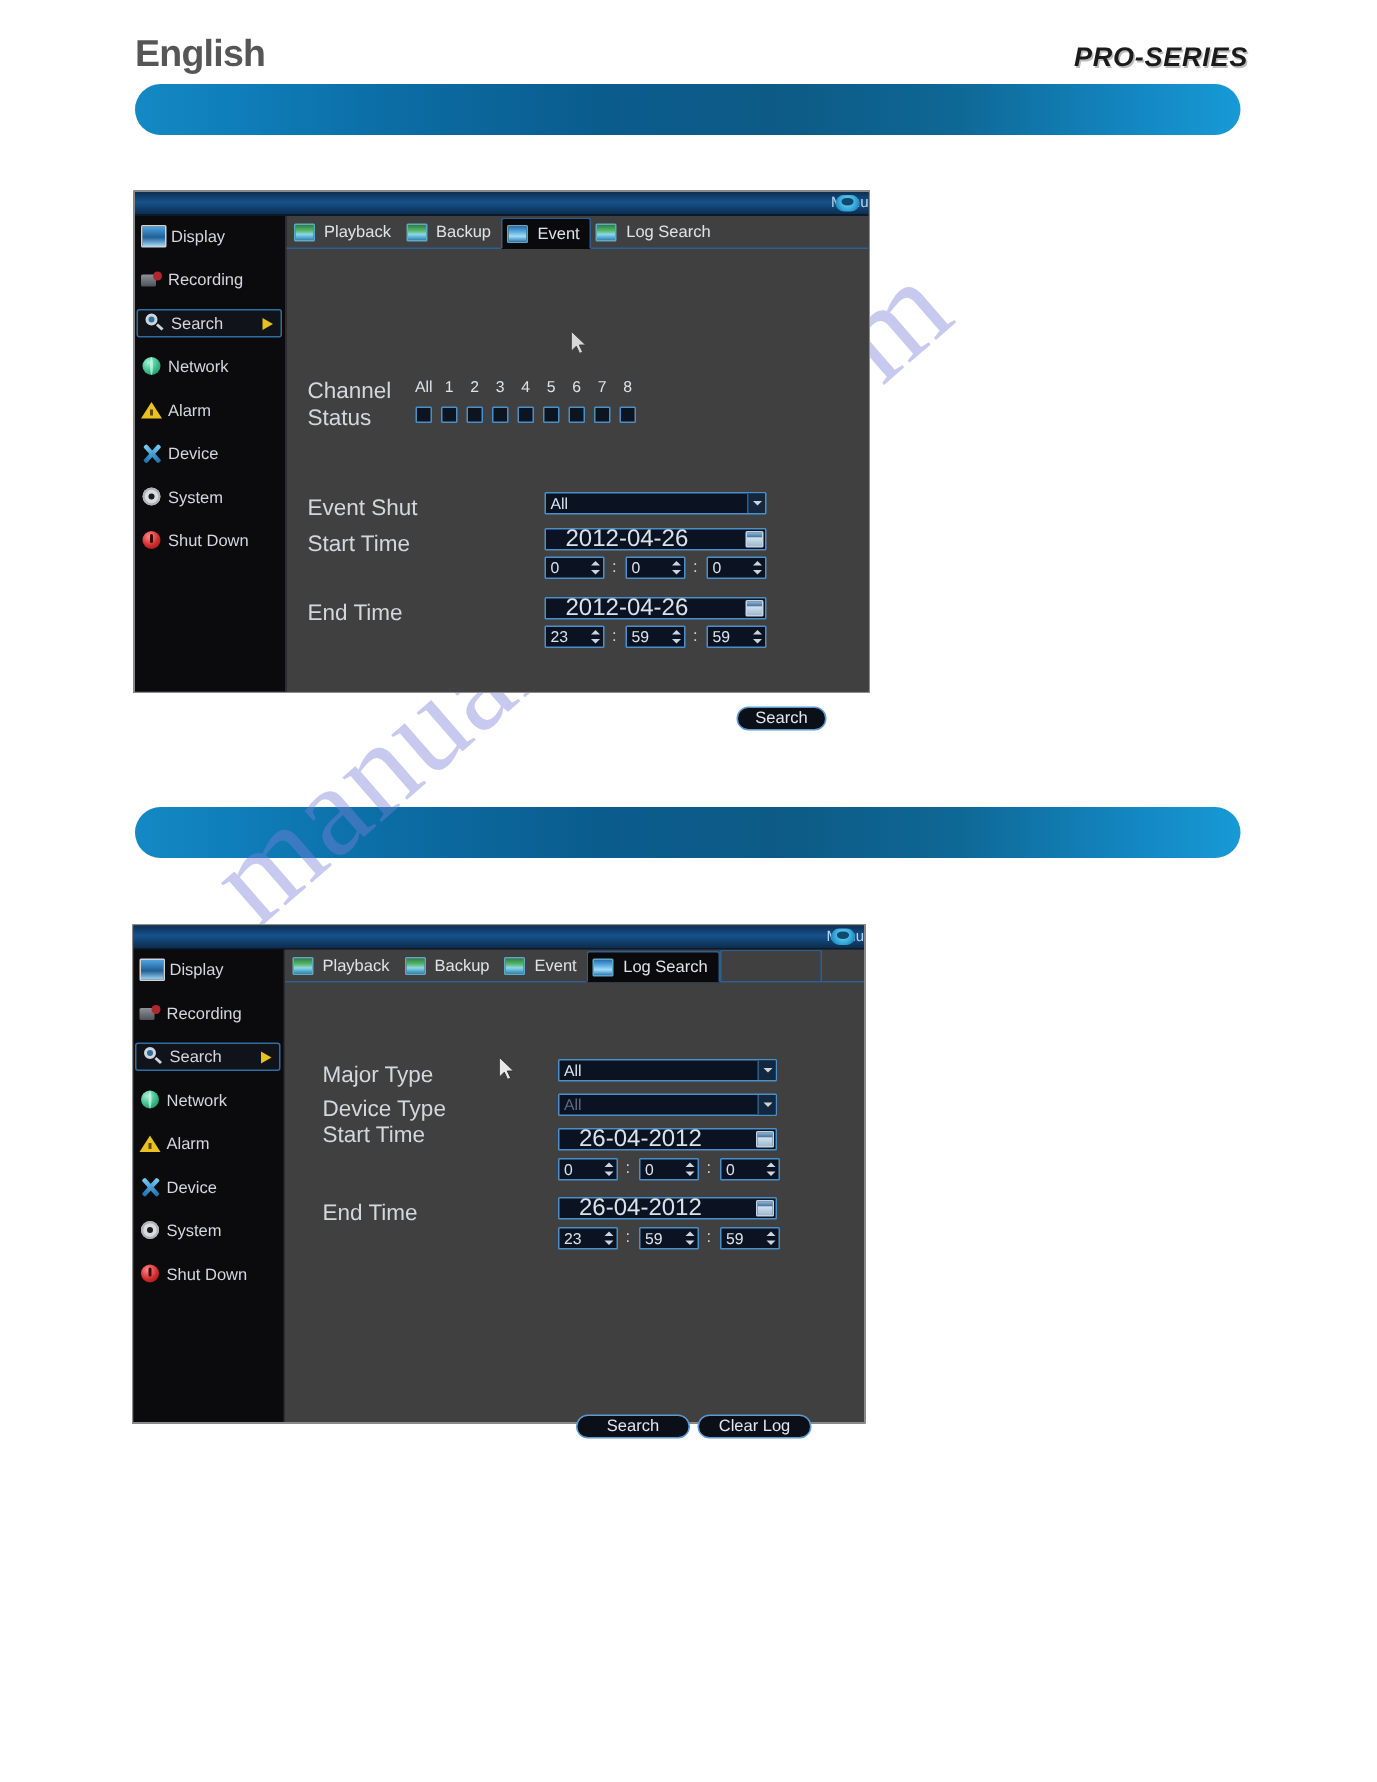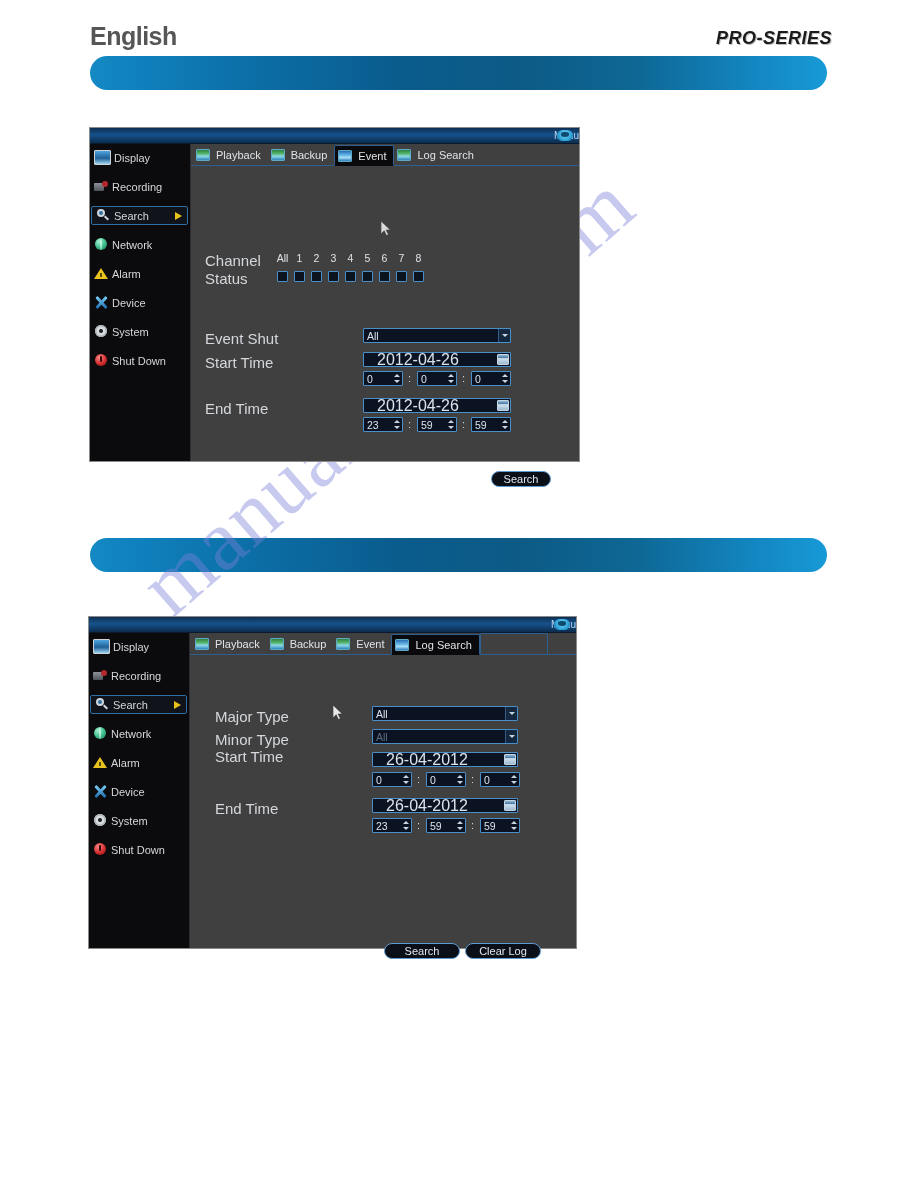--- a/index.html
+++ b/index.html
@@ -750,21 +750,21 @@
             <path d="M0 0 L0 13 L3.2 9.8 L5.4 14.6 L7.4 13.6 L5.2 9 L9.4 9 Z" fill="#e8e8e8" stroke="#2a2a2a" stroke-width="0.6"></path>
           </svg>
         </div>
 
         <div class="f-label" style="left:25px; top:53px;">Major Type</div>
         <div class="dropdown" style="left:182px; top:51px; width:146px;">
           <span class="dd-val">All</span>
           <span class="dd-arrow"></span>
         </div>
 
-        <div class="f-label" style="left:25px; top:76px;">Minor Type</div>
+        <div class="f-label" style="left:25px; top:76px;">Device Type</div>
         <div class="dropdown disabled" style="left:182px; top:74px; width:146px;">
           <span class="dd-val">All</span>
           <span class="dd-arrow"></span>
         </div>
 
         <div class="f-label" style="left:25px; top:93px;">Start Time</div>
         <div class="datefield" style="left:182px; top:97px; width:146px;">
           <span class="date-val">26-04-2012</span>
           <span class="cal-icon"></span>
         </div>

